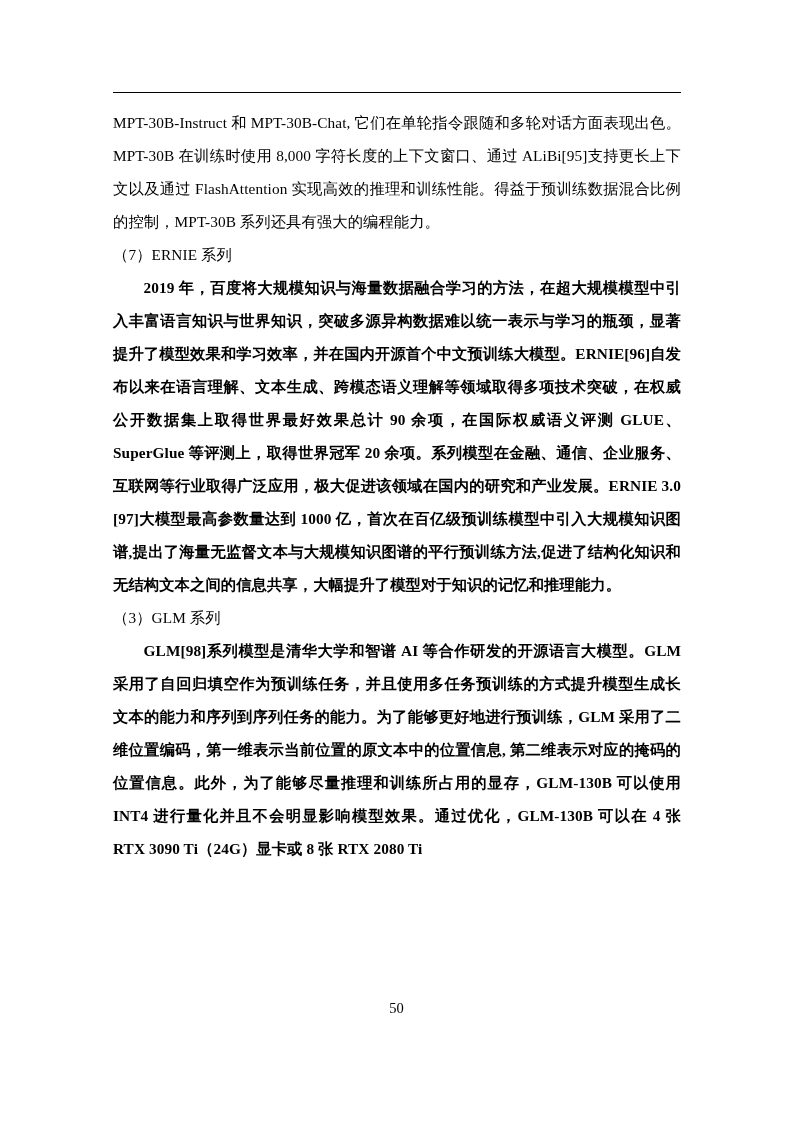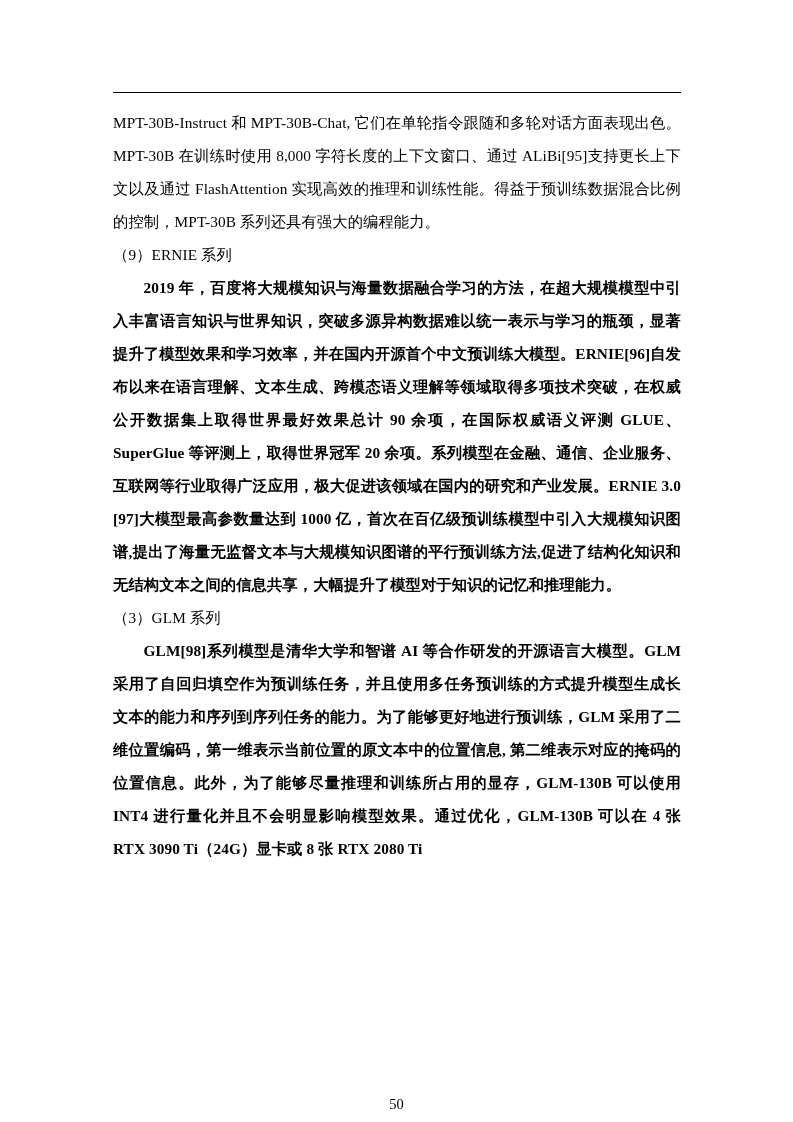--- a/index.html
+++ b/index.html
@@ -45,32 +45,32 @@
     text-indent: 2em;
     font-weight: bold;
   }
   p.nohang {
     text-indent: 0;
   }
   .page-number {
     position: absolute;
     left: 0;
     right: 0;
-    top: 1096px;
+    top: 1000px;
     text-align: center;
     font-size: 14.5px;
     font-family: "Liberation Serif", "DejaVu Serif", serif;
   }
 </style>
 </head>
 <body>
 
 <div class="page">
   <div class="content">
     <div class="top-rule"></div>
     <p class="nohang">MPT-30B-Instruct 和 MPT-30B-Chat, 它们在单轮指令跟随和多轮对话方面表现出色。MPT-30B 在训练时使用 8,000 字符长度的上下文窗口、通过 ALiBi[95]支持更长上下文以及通过 FlashAttention 实现高效的推理和训练性能。得益于预训练数据混合比例的控制，MPT-30B 系列还具有强大的编程能力。</p>
-    <p class="nohang">（9）ERNIE 系列</p>
+    <p class="nohang">（7）ERNIE 系列</p>
     <p class="indent2">2019 年，百度将大规模知识与海量数据融合学习的方法，在超大规模模型中引入丰富语言知识与世界知识，突破多源异构数据难以统一表示与学习的瓶颈，显著提升了模型效果和学习效率，并在国内开源首个中文预训练大模型。ERNIE[96]自发布以来在语言理解、文本生成、跨模态语义理解等领域取得多项技术突破，在权威公开数据集上取得世界最好效果总计 90 余项，在国际权威语义评测 GLUE、SuperGlue 等评测上，取得世界冠军 20 余项。系列模型在金融、通信、企业服务、互联网等行业取得广泛应用，极大促进该领域在国内的研究和产业发展。ERNIE 3.0 [97]大模型最高参数量达到 1000 亿，首次在百亿级预训练模型中引入大规模知识图谱,提出了海量无监督文本与大规模知识图谱的平行预训练方法,促进了结构化知识和无结构文本之间的信息共享，大幅提升了模型对于知识的记忆和推理能力。</p>
     <p class="nohang">（3）GLM 系列</p>
     <p class="indent2">GLM[98]系列模型是清华大学和智谱 AI 等合作研发的开源语言大模型。GLM 采用了自回归填空作为预训练任务，并且使用多任务预训练的方式提升模型生成长文本的能力和序列到序列任务的能力。为了能够更好地进行预训练，GLM 采用了二维位置编码，第一维表示当前位置的原文本中的位置信息, 第二维表示对应的掩码的位置信息。此外，为了能够尽量推理和训练所占用的显存，GLM-130B 可以使用 INT4 进行量化并且不会明显影响模型效果。通过优化，GLM-130B 可以在 4 张 RTX 3090 Ti（24G）显卡或 8 张 RTX 2080 Ti</p>
   </div>
   <div class="page-number">50</div>
 </div>
 
 </body></html>

